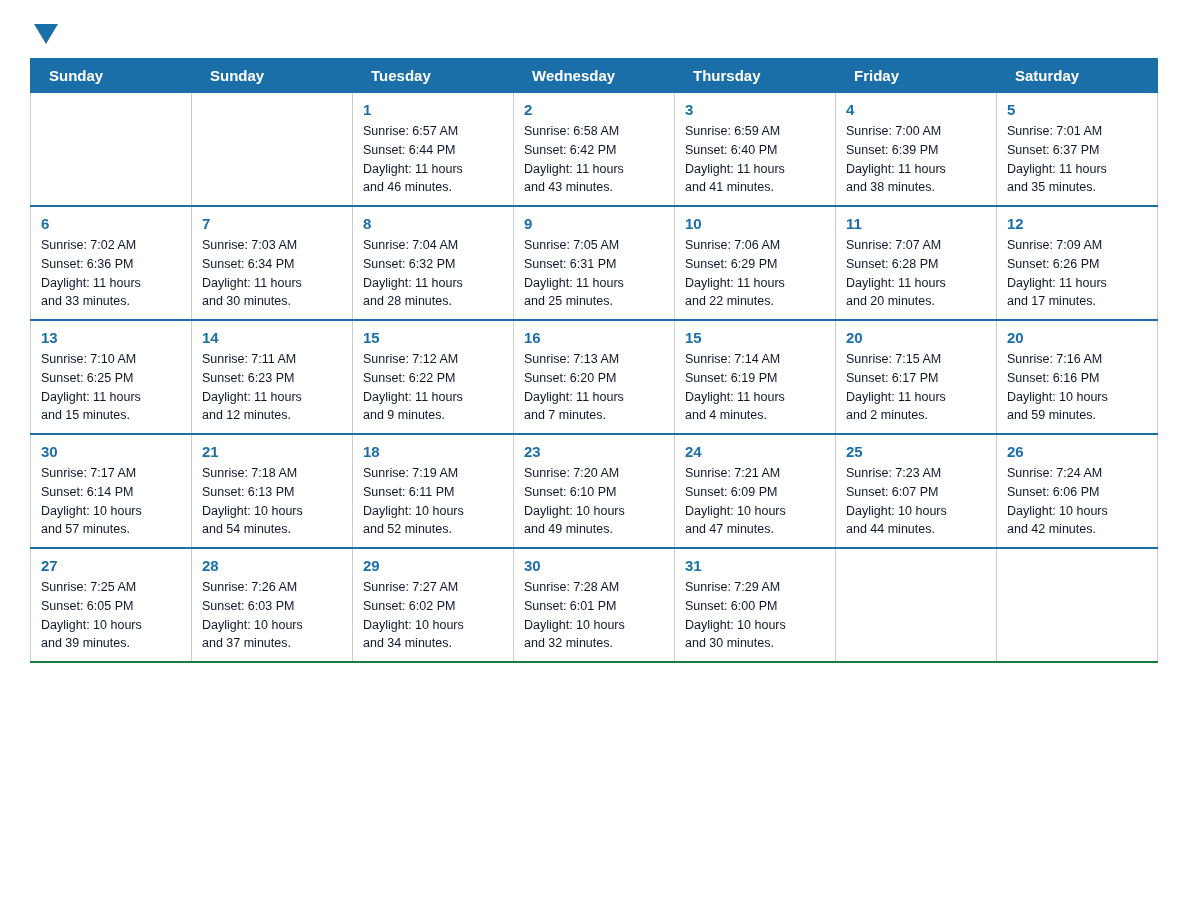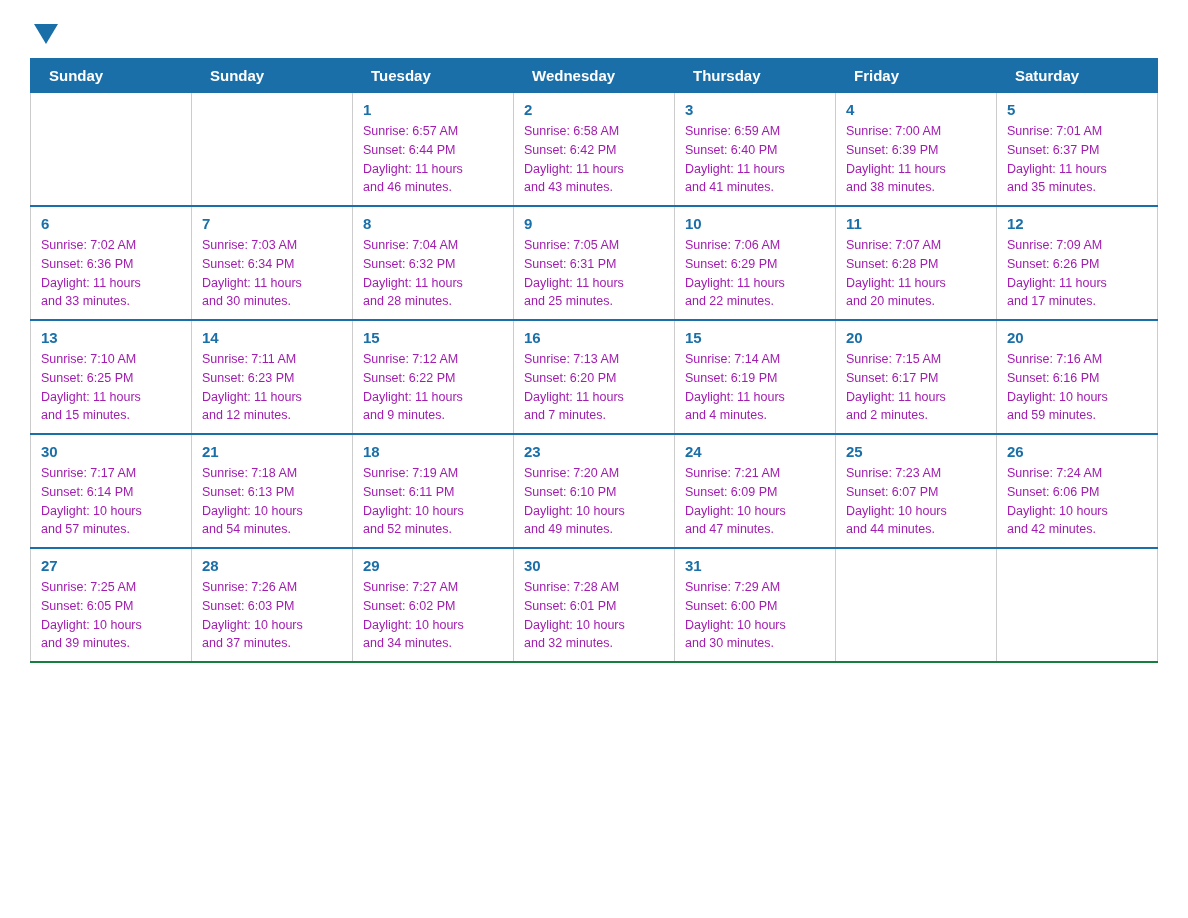--- a/index.html
+++ b/index.html
@@ -84,21 +84,21 @@
     }
     .day-number {
       font-size: 15px;
       font-weight: bold;
       color: #1a6fa8;
       margin-bottom: 4px;
       display: block;
     }
     .day-info {
       font-size: 12.5px;
-      color: #a21caf;
+      color: #0f172a;
       line-height: 1.5;
     }
     .calendar tr td {
       border-bottom: 2px solid #1a6fa8;
     }
     .calendar tr:last-child td {
       border-bottom: 2px solid #15803d;
     }
     .empty-cell {
       background: #fff;

